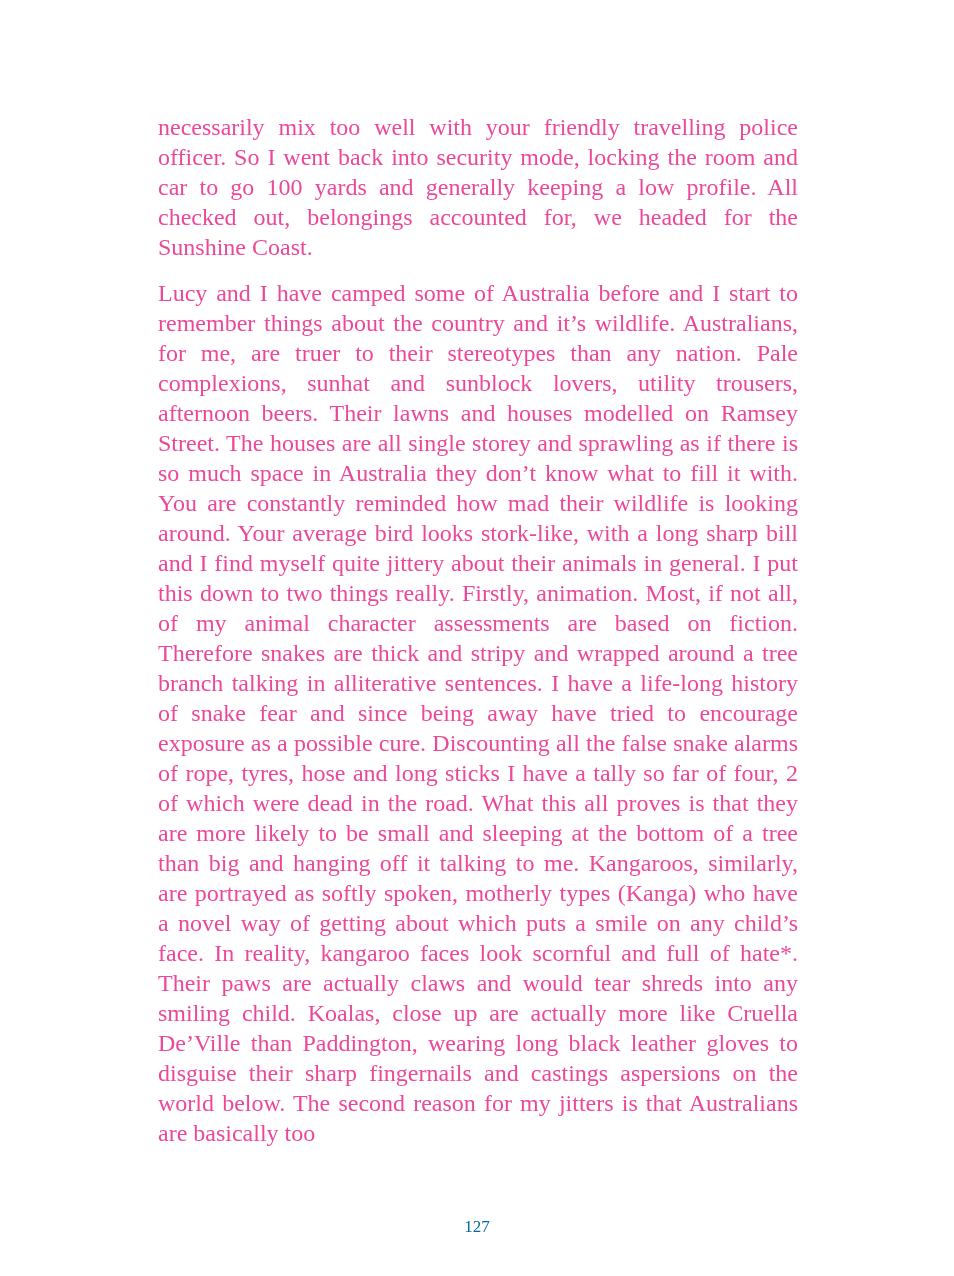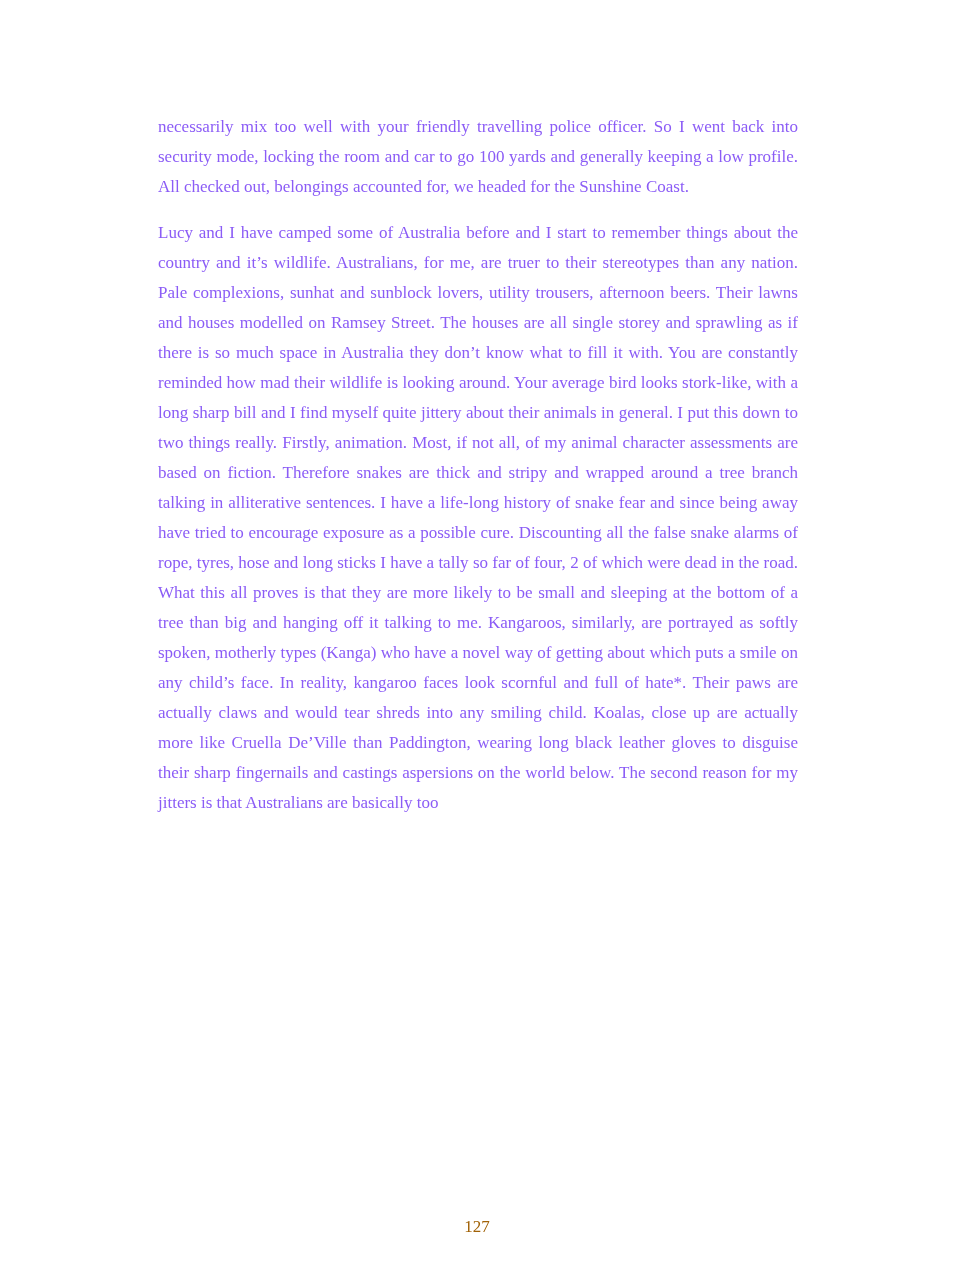--- a/index.html
+++ b/index.html
@@ -17,43 +17,43 @@
     position: relative;
     width: 954px;
     height: 1276px;
     background: #ffffff;
   }
   .text-block {
     position: absolute;
     left: 158px;
     top: 112px;
     width: 640px;
-    color: #8b5cf6;
-    font-size: 17px;
+    color: #ec4899;
+    font-size: 24px;
     line-height: 30px;
     text-align: justify;
     text-justify: inter-word;
     hyphens: none;
   }
   .text-block p {
     margin: 0 0 16px 0;
     padding: 0;
   }
   .text-block p:last-child {
     margin-bottom: 0;
   }
   .footer {
     position: absolute;
     top: 1216px;
     left: 0;
     width: 954px;
     text-align: center;
     font-size: 17px;
     line-height: 22px;
-    color: #a16207;
+    color: #0369a1;
   }
 </style>
 </head>
 <body>
 
 <div class="page">
   <div class="text-block">
     <p>necessarily mix too well with your friendly travelling police officer. So I went back into security mode, locking the room and car to go 100 yards and generally keeping a low profile. All checked out, belongings accounted for, we headed for the Sunshine Coast.</p>
     <p>Lucy and I have camped some of Australia before and I start to remember things about the country and it’s wildlife. Australians, for me, are truer to their stereotypes than any nation. Pale complexions, sunhat and sunblock lovers, utility trousers, afternoon beers. Their lawns and houses modelled on Ramsey Street. The houses are all single storey and sprawling as if there is so much space in Australia they don’t know what to fill it with. You are constantly reminded how mad their wildlife is looking around. Your average bird looks stork-like, with a long sharp bill and I find myself quite jittery about their animals in general. I put this down to two things really. Firstly, animation. Most, if not all, of my animal character assessments are based on fiction. Therefore snakes are thick and stripy and wrapped around a tree branch talking in alliterative sentences. I have a life-long history of snake fear and since being away have tried to encourage exposure as a possible cure. Discounting all the false snake alarms of rope, tyres, hose and long sticks I have a tally so far of four, 2 of which were dead in the road. What this all proves is that they are more likely to be small and sleeping at the bottom of a tree than big and hanging off it talking to me. Kangaroos, similarly, are portrayed as softly spoken, motherly types (Kanga) who have a novel way of getting about which puts a smile on any child’s face. In reality, kangaroo faces look scornful and full of hate*. Their paws are actually claws and would tear shreds into any smiling child. Koalas, close up are actually more like Cruella De’Ville than Paddington, wearing long black leather gloves to disguise their sharp fingernails and castings aspersions on the world below. The second reason for my jitters is that Australians are basically too</p>
   </div>

